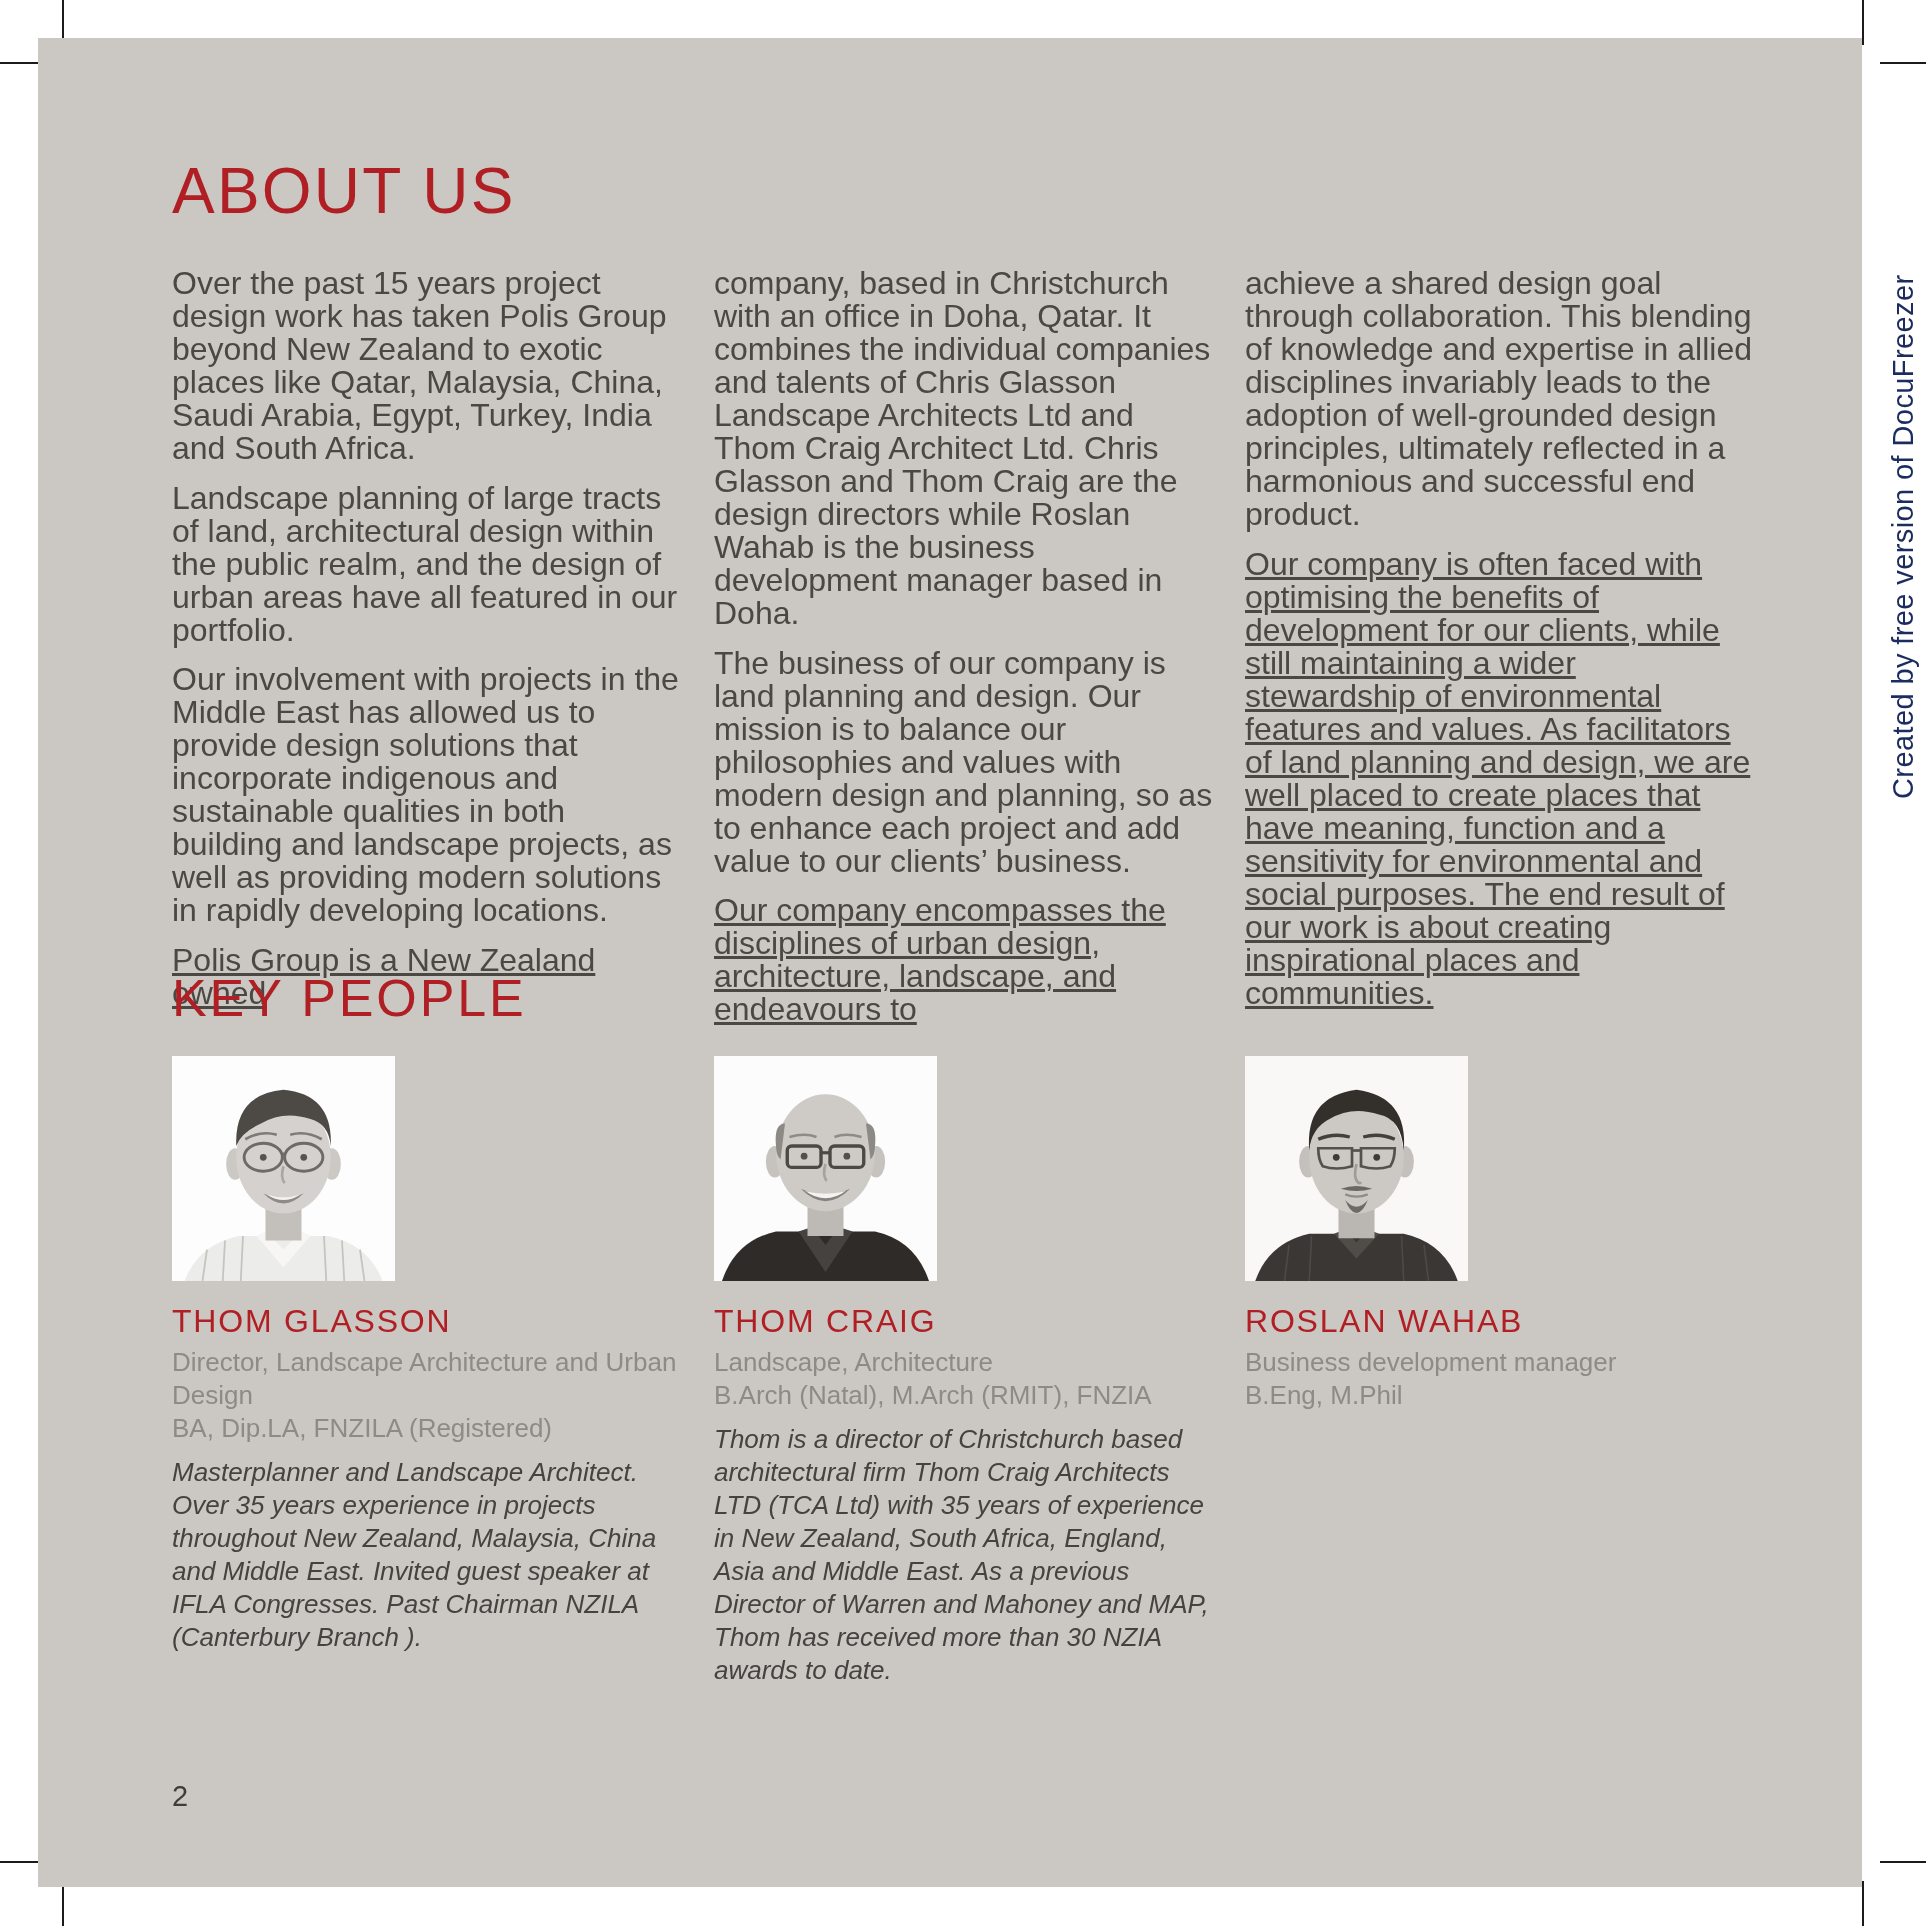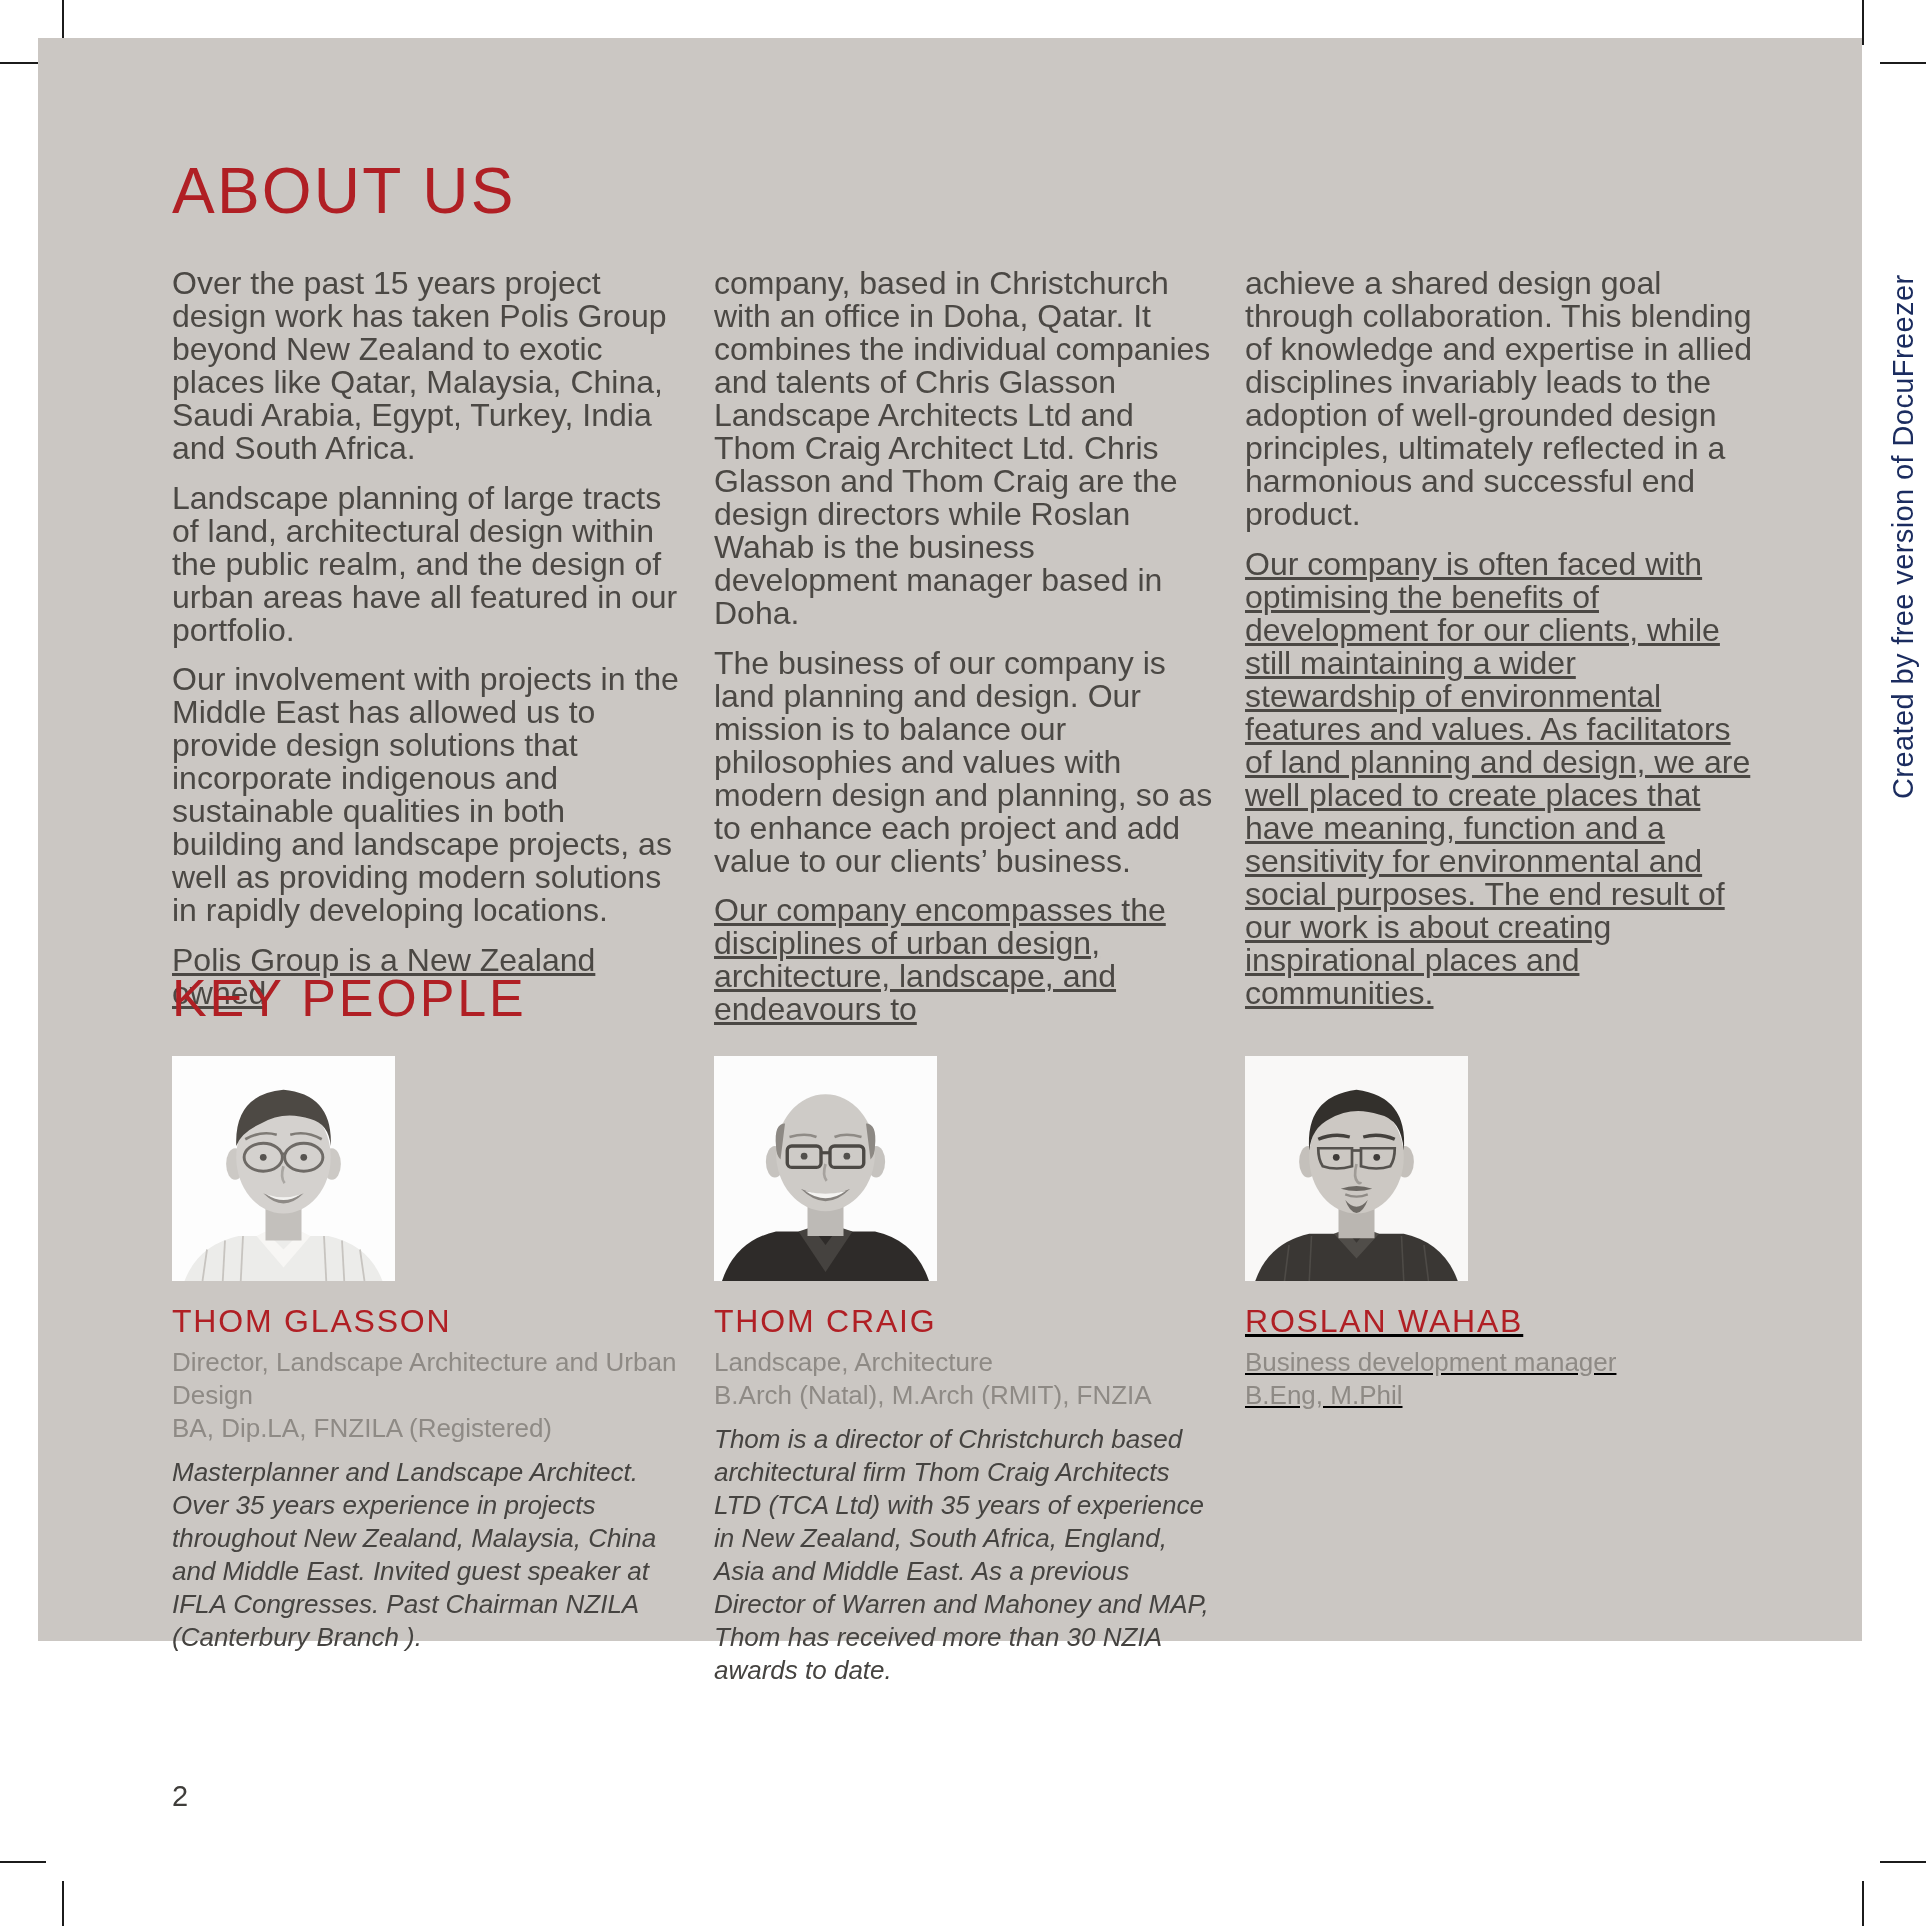--- a/index.html
+++ b/index.html
@@ -5,21 +5,21 @@
   html,body{margin:0;padding:0;}
   body{width:1926px;height:1926px;background:#ffffff;font-family:"Liberation Sans",sans-serif;}
   #canvas{position:relative;width:1926px;height:1926px;background:#ffffff;overflow:hidden;}
 
   
   .crop{position:absolute;background:#1b1b1b;box-shadow:0 0 0 1.5px #ffffff;}
   .crop.v{width:2.2px;height:45px;}
   .crop.h{height:2.2px;width:46px;}
 
   
-  .page{position:absolute;left:38px;top:38px;width:1824px;height:1603px;background:#cbc7c3;}
+  .page{position:absolute;left:38px;top:38px;width:1824px;height:1849px;background:#cbc7c3;}
 
   
   .page-title{position:absolute;left:134px;top:120px;margin:0;font-size:64px;font-weight:400;
     letter-spacing:2.2px;color:#b01f24;line-height:1.05;}
   .section-title{position:absolute;left:134px;top:933px;margin:0;font-size:52px;font-weight:400;
     letter-spacing:2.9px;color:#b01f24;line-height:1.05;}
 
   
   .cols{position:absolute;left:134px;top:229px;width:1595px;}
   .col{position:absolute;top:0;width:508px;color:#4b4844;font-size:32px;line-height:33px;font-weight:400;}
@@ -27,21 +27,21 @@
   .col.c2{left:542px;}
   .col.c3{left:1073px;}
   .col p{margin:0 0 16.7px 0;}
   .col p:last-child{margin-bottom:0;text-decoration:underline;}
 
   
   .people{position:absolute;left:134px;top:1018px;width:1595px;}
   .person{position:absolute;top:0;width:508px;}
   .person.p1{left:0;}
   .person.p2{left:542px;}
-  .person.p3{left:1073px;text-decoration:underline;}
+  .person.p3{left:1073px;}
   .photo{width:223px;height:225px;background:#fdfdfd;margin-bottom:22px;overflow:hidden;}
   .photo svg{display:block;width:100%;height:100%;}
   .person-name{margin:0 0 5.8px 0;font-size:32px;font-weight:400;letter-spacing:1.8px;color:#b01f24;line-height:1.15;}
   .person-role{color:#8e8a85;font-size:26px;line-height:33px;}
   .person-bio{margin-top:11.6px;color:#454340;font-size:26px;line-height:33px;font-style:italic;}
   .person-bio p{margin:0 0 16px 0;}
   .person-bio p:last-child{margin-bottom:0;}
 
   
   .page-number{position:absolute;left:134px;top:1742px;font-size:29px;color:#3f3d3a;}

